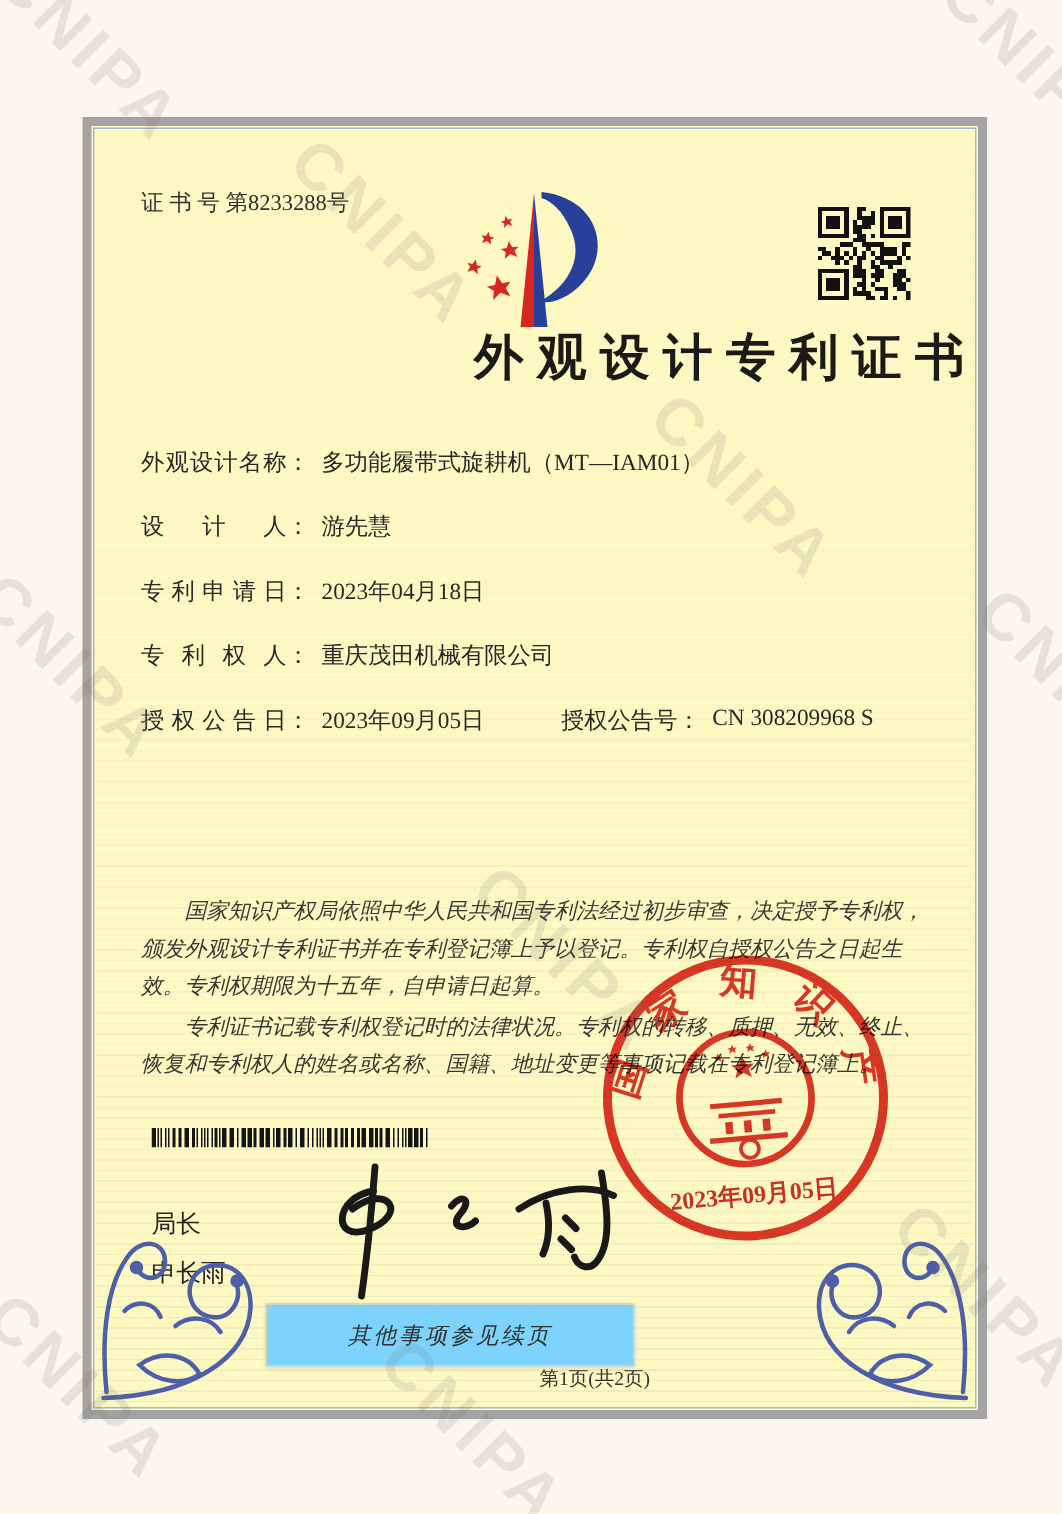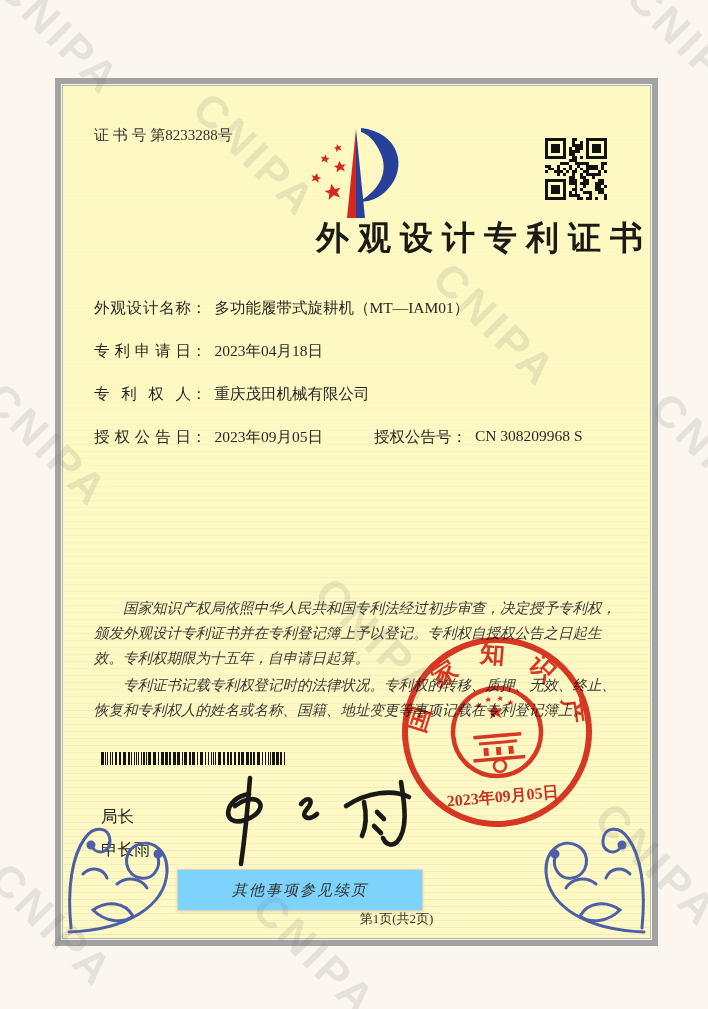--- a/index.html
+++ b/index.html
@@ -351,20 +351,24 @@
       </svg>
 
     <div class="title">外观设计专利证书</div>
 
     <div class="fields">
       <div class="frow">
         <span class="flabel">外观设计名称</span><span class="fcolon">：</span>
         <span class="fvalue">多功能履带式旋耕机（MT—IAM01）</span>
       </div>
       <div class="frow">
+        <span class="flabel">设计人</span><span class="fcolon">：</span>
+        <span class="fvalue">游先慧</span>
+      </div>
+      <div class="frow">
         <span class="flabel">专利申请日</span><span class="fcolon">：</span>
         <span class="fvalue">2023年04月18日</span>
       </div>
       <div class="frow">
         <span class="flabel">专利权人</span><span class="fcolon">：</span>
         <span class="fvalue">重庆茂田机械有限公司</span>
       </div>
       <div class="frow">
         <span class="flabel">授权公告日</span><span class="fcolon">：</span>
         <span class="fvalue">2023年09月05日</span>

